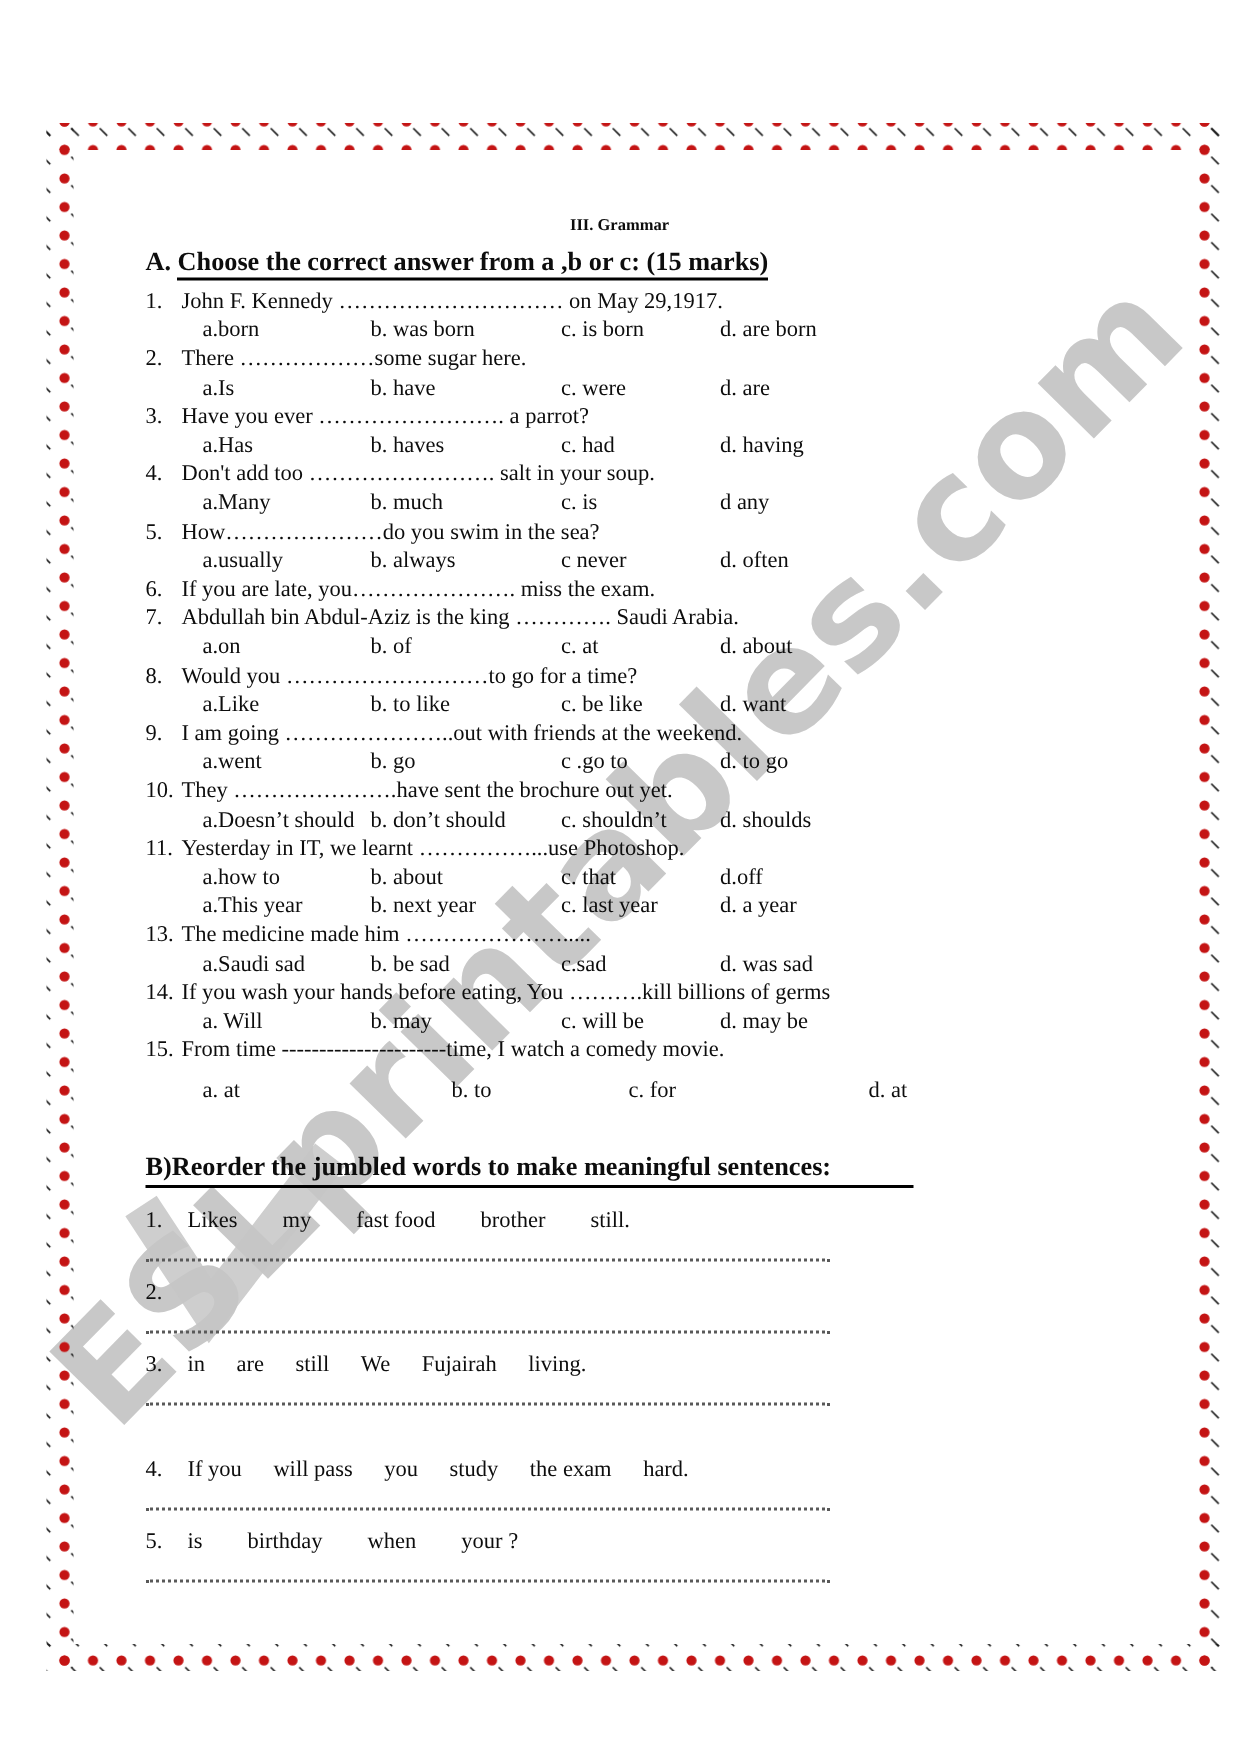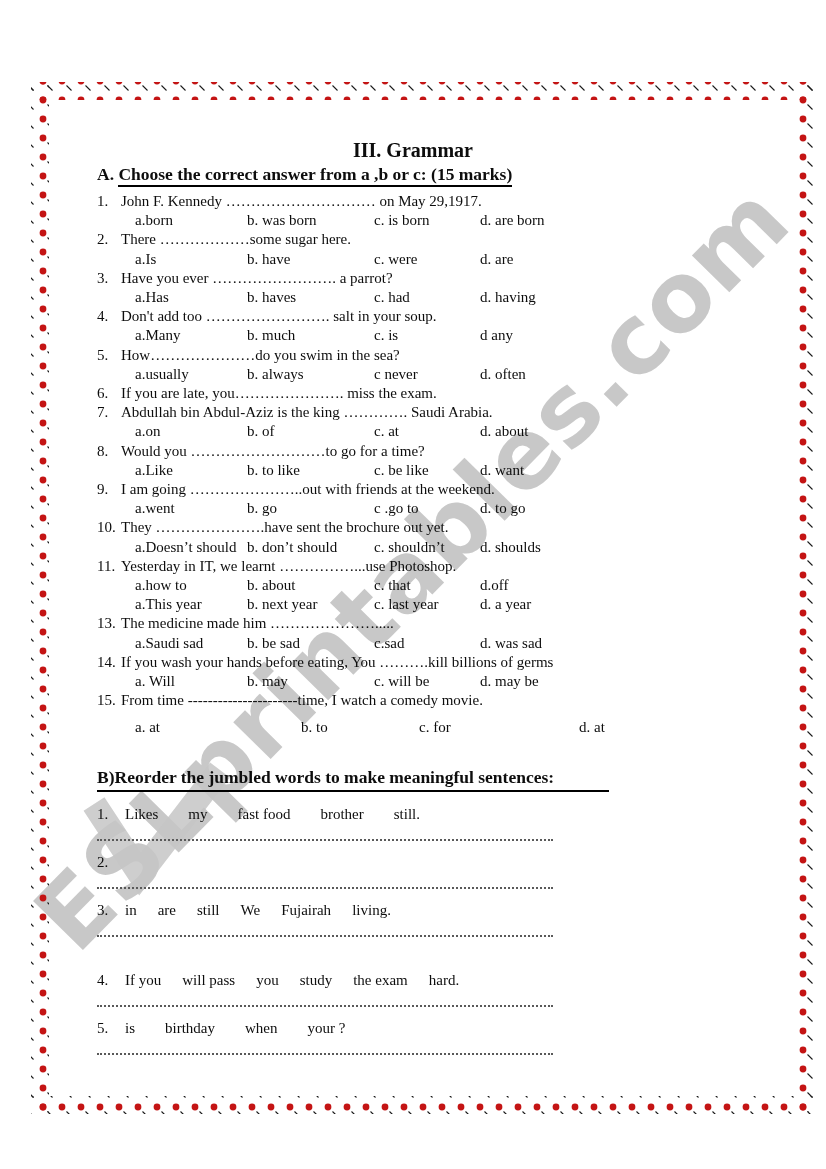--- a/index.html
+++ b/index.html
@@ -7,21 +7,21 @@
         font-family:"Liberation Serif", serif;color:#0d0d0d;}
   .border-svg{position:absolute;left:0;top:0;z-index:3;pointer-events:none;}
   
   .watermark{position:absolute;left:412px;top:568px;z-index:0;white-space:nowrap;
      transform:translate(-50%,-50%) rotate(-45.5deg);
      font-family:"DejaVu Sans", sans-serif;font-weight:bold;font-size:96px;
      color:#bdbdbd;opacity:.82;letter-spacing:1px;}
   .wm-check{position:absolute;left:82px;top:762px;z-index:0;opacity:.85;}
   
   .content{position:absolute;left:97px;top:140px;width:512px;z-index:2;}
-  .title{font-size:20px;font-weight:bold;text-align:center;transform:translateX(60px);
+  .title{font-size:11px;font-weight:bold;text-align:center;transform:translateX(60px);
          line-height:20px;white-space:nowrap;}
   .head-a{margin-top:3px;font-size:17.5px;font-weight:bold;
           line-height:22px;white-space:nowrap;}
   .ul{border-bottom:2.2px solid #000;padding-bottom:1px;}
   .qlist{margin-top:7px;font-size:15px;line-height:19.2px;}
   .q{display:flex;white-space:nowrap;}
   .qnum{flex:0 0 24px;}
   .stem{flex:1;}
   .opts{display:flex;padding-left:38px;white-space:nowrap;}
   .opts span{display:inline-block;}

